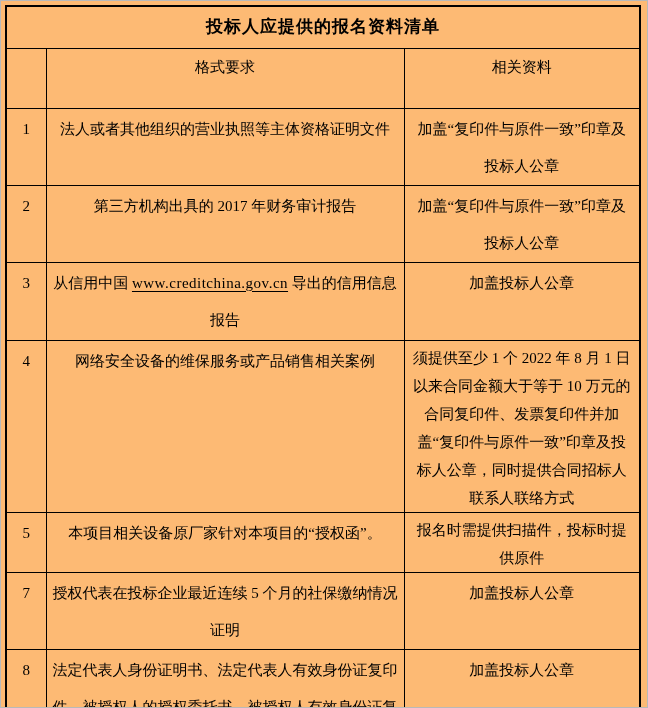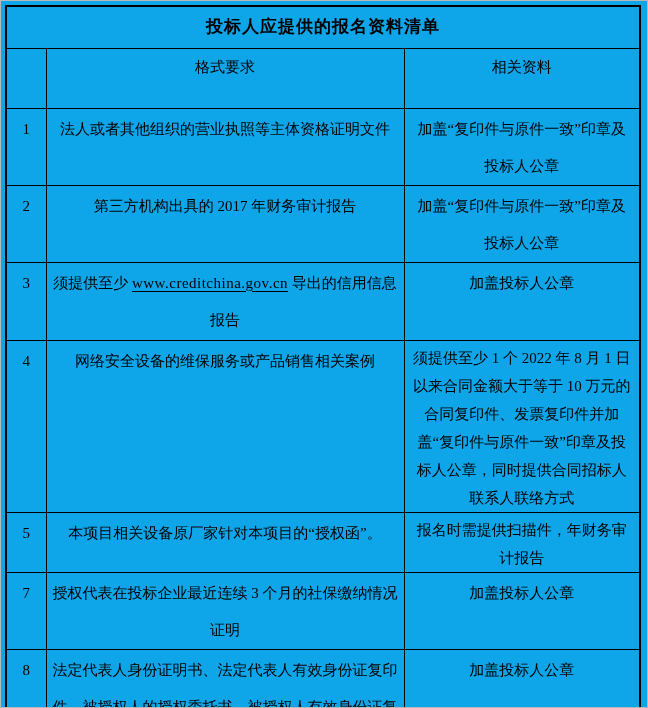--- a/index.html
+++ b/index.html
@@ -5,21 +5,21 @@
   html, body {
     margin: 0;
     padding: 0;
     background: #ffffff;
   }
   .page {
     position: relative;
     width: 648px;
     height: 708px;
     box-sizing: border-box;
-    background: #0ea5e9;
+    background: #fdba74;
     border: 1px solid #b9b9b9;
     font-family: "Liberation Serif", "DejaVu Serif", serif;
     color: #000000;
     overflow: hidden;
   }
   table.doc-table {
     position: absolute;
     left: 4px;
     top: 4px;
     width: 634px;
@@ -105,39 +105,39 @@
       </tr>
 
       <tr class="row-2">
         <td>2</td>
         <td>第三方机构出具的 2017 年财务审计报告</td>
         <td>加盖“复印件与原件一致”印章及投标人公章</td>
       </tr>
 
       <tr class="row-3">
         <td>3</td>
-        <td><span>须提供至少 </span><span class="spell-url">www.creditchina.gov.cn</span><span> 导出的信用信息报告</span></td>
+        <td><span>从信用中国 </span><span class="spell-url">www.creditchina.gov.cn</span><span> 导出的信用信息报告</span></td>
         <td>加盖投标人公章</td>
       </tr>
 
       <tr class="row-4">
         <td>4</td>
         <td>网络安全设备的维保服务或产品销售相关案例</td>
         <td class="tight">须提供至少 1 个 2022 年 8 月 1 日以来合同金额大于等于 10 万元的合同复印件、发票复印件并加盖“复印件与原件一致”印章及投标人公章，同时提供合同招标人联系人联络方式</td>
       </tr>
 
       <tr class="row-5">
         <td>5</td>
         <td>本项目相关设备原厂家针对本项目的“授权函”。</td>
-        <td class="tight">报名时需提供扫描件，年财务审计报告</td>
+        <td class="tight">报名时需提供扫描件，投标时提供原件</td>
       </tr>
 
       <tr class="row-7">
         <td>7</td>
-        <td>授权代表在投标企业最近连续 3 个月的社保缴纳情况证明</td>
+        <td>授权代表在投标企业最近连续 5 个月的社保缴纳情况证明</td>
         <td>加盖投标人公章</td>
       </tr>
 
       <tr class="row-8">
         <td>8</td>
         <td>法定代表人身份证明书、法定代表人有效身份证复印件、被授权人的授权委托书、被授权人有效身份证复印件</td>
         <td>加盖投标人公章</td>
       </tr>
     </tbody>
   </table>

